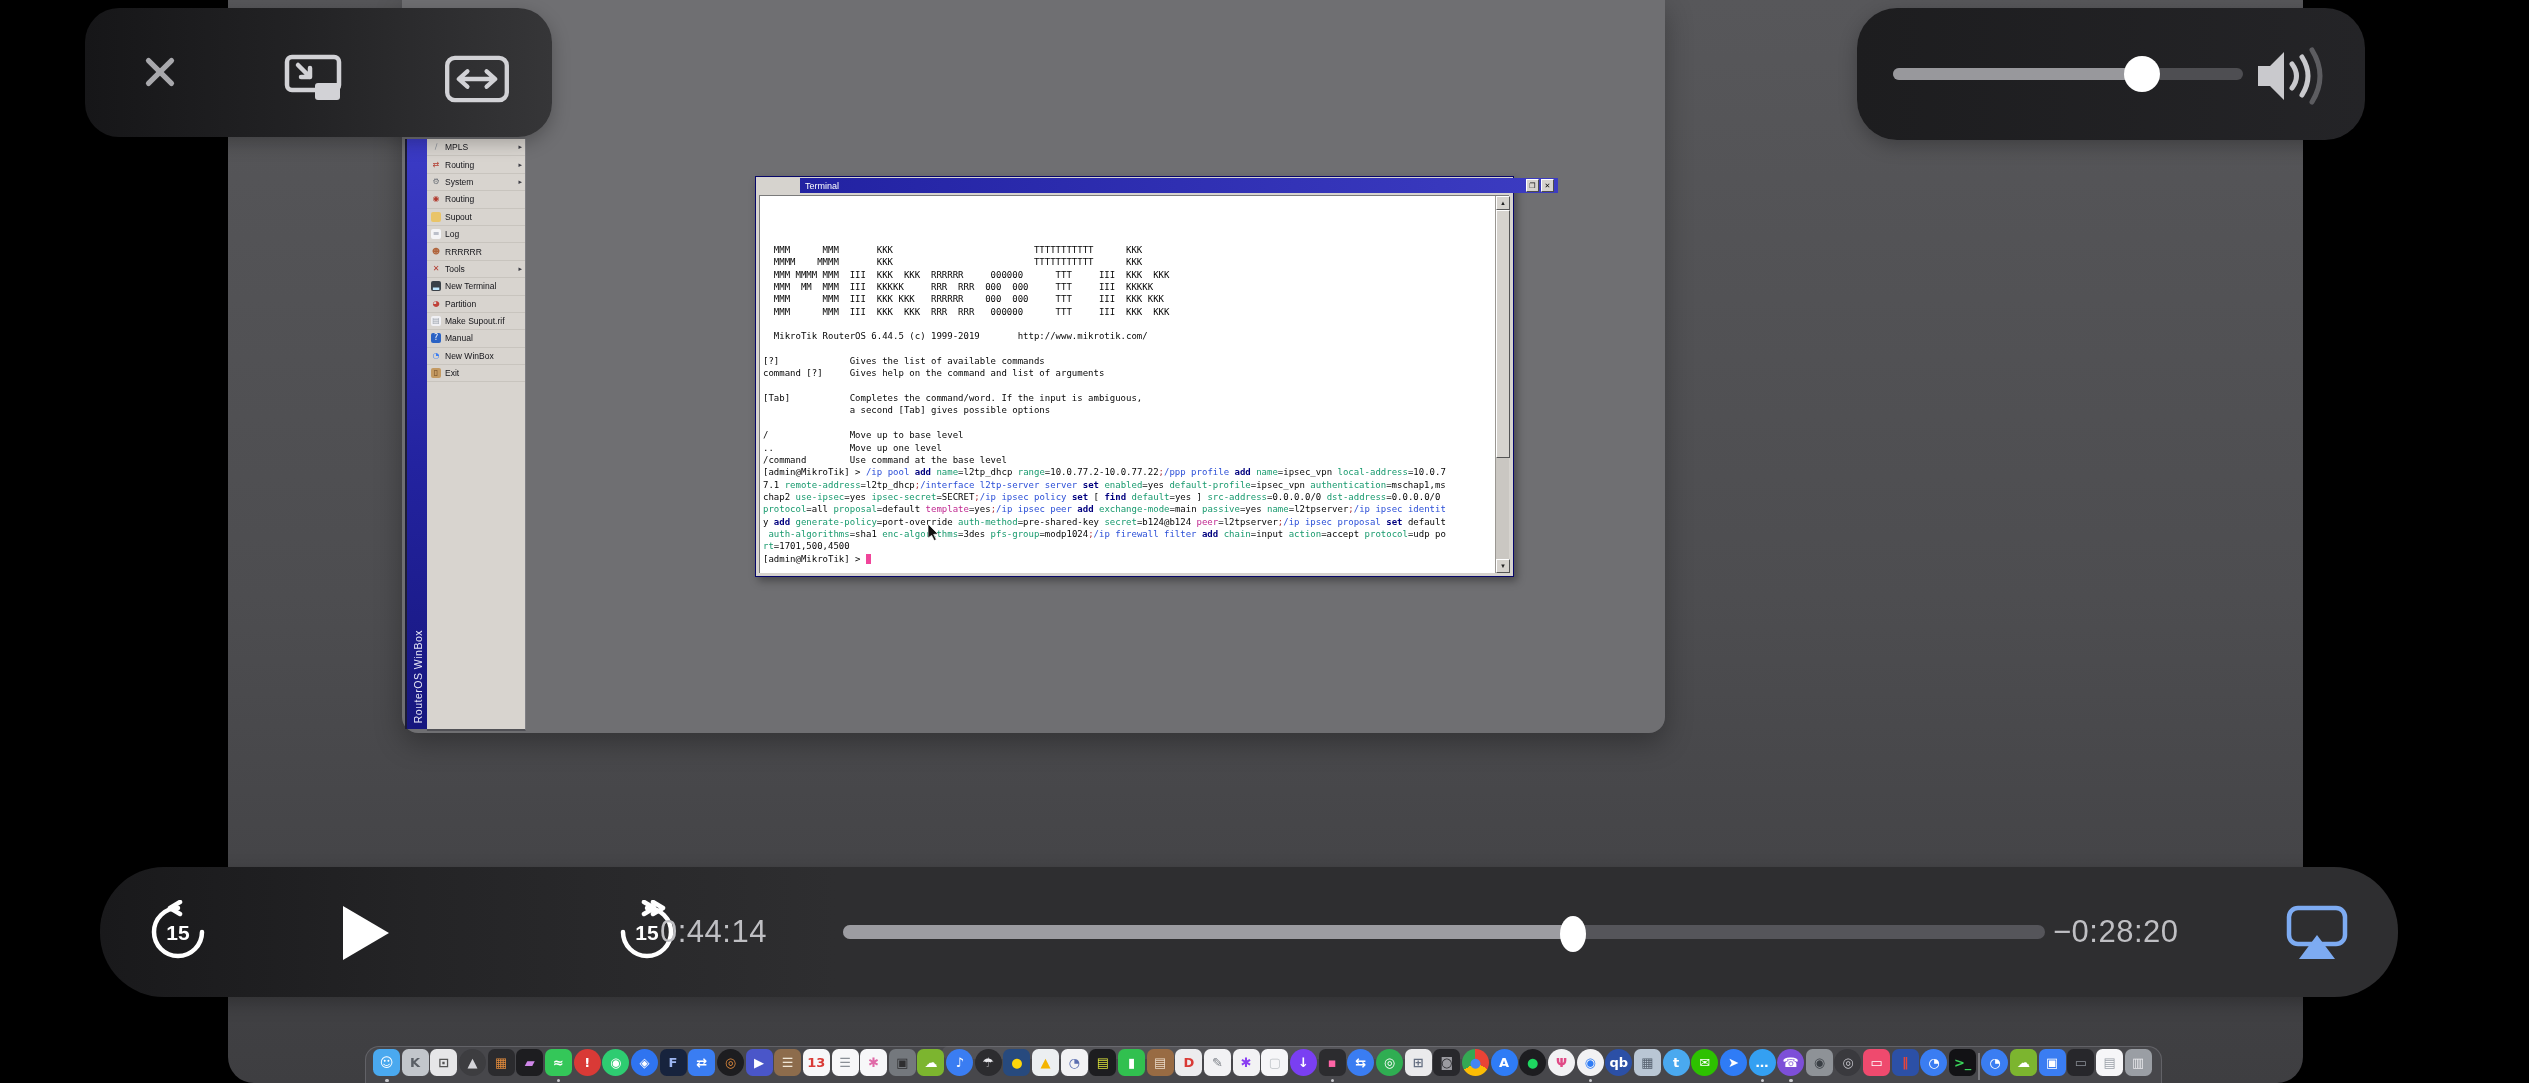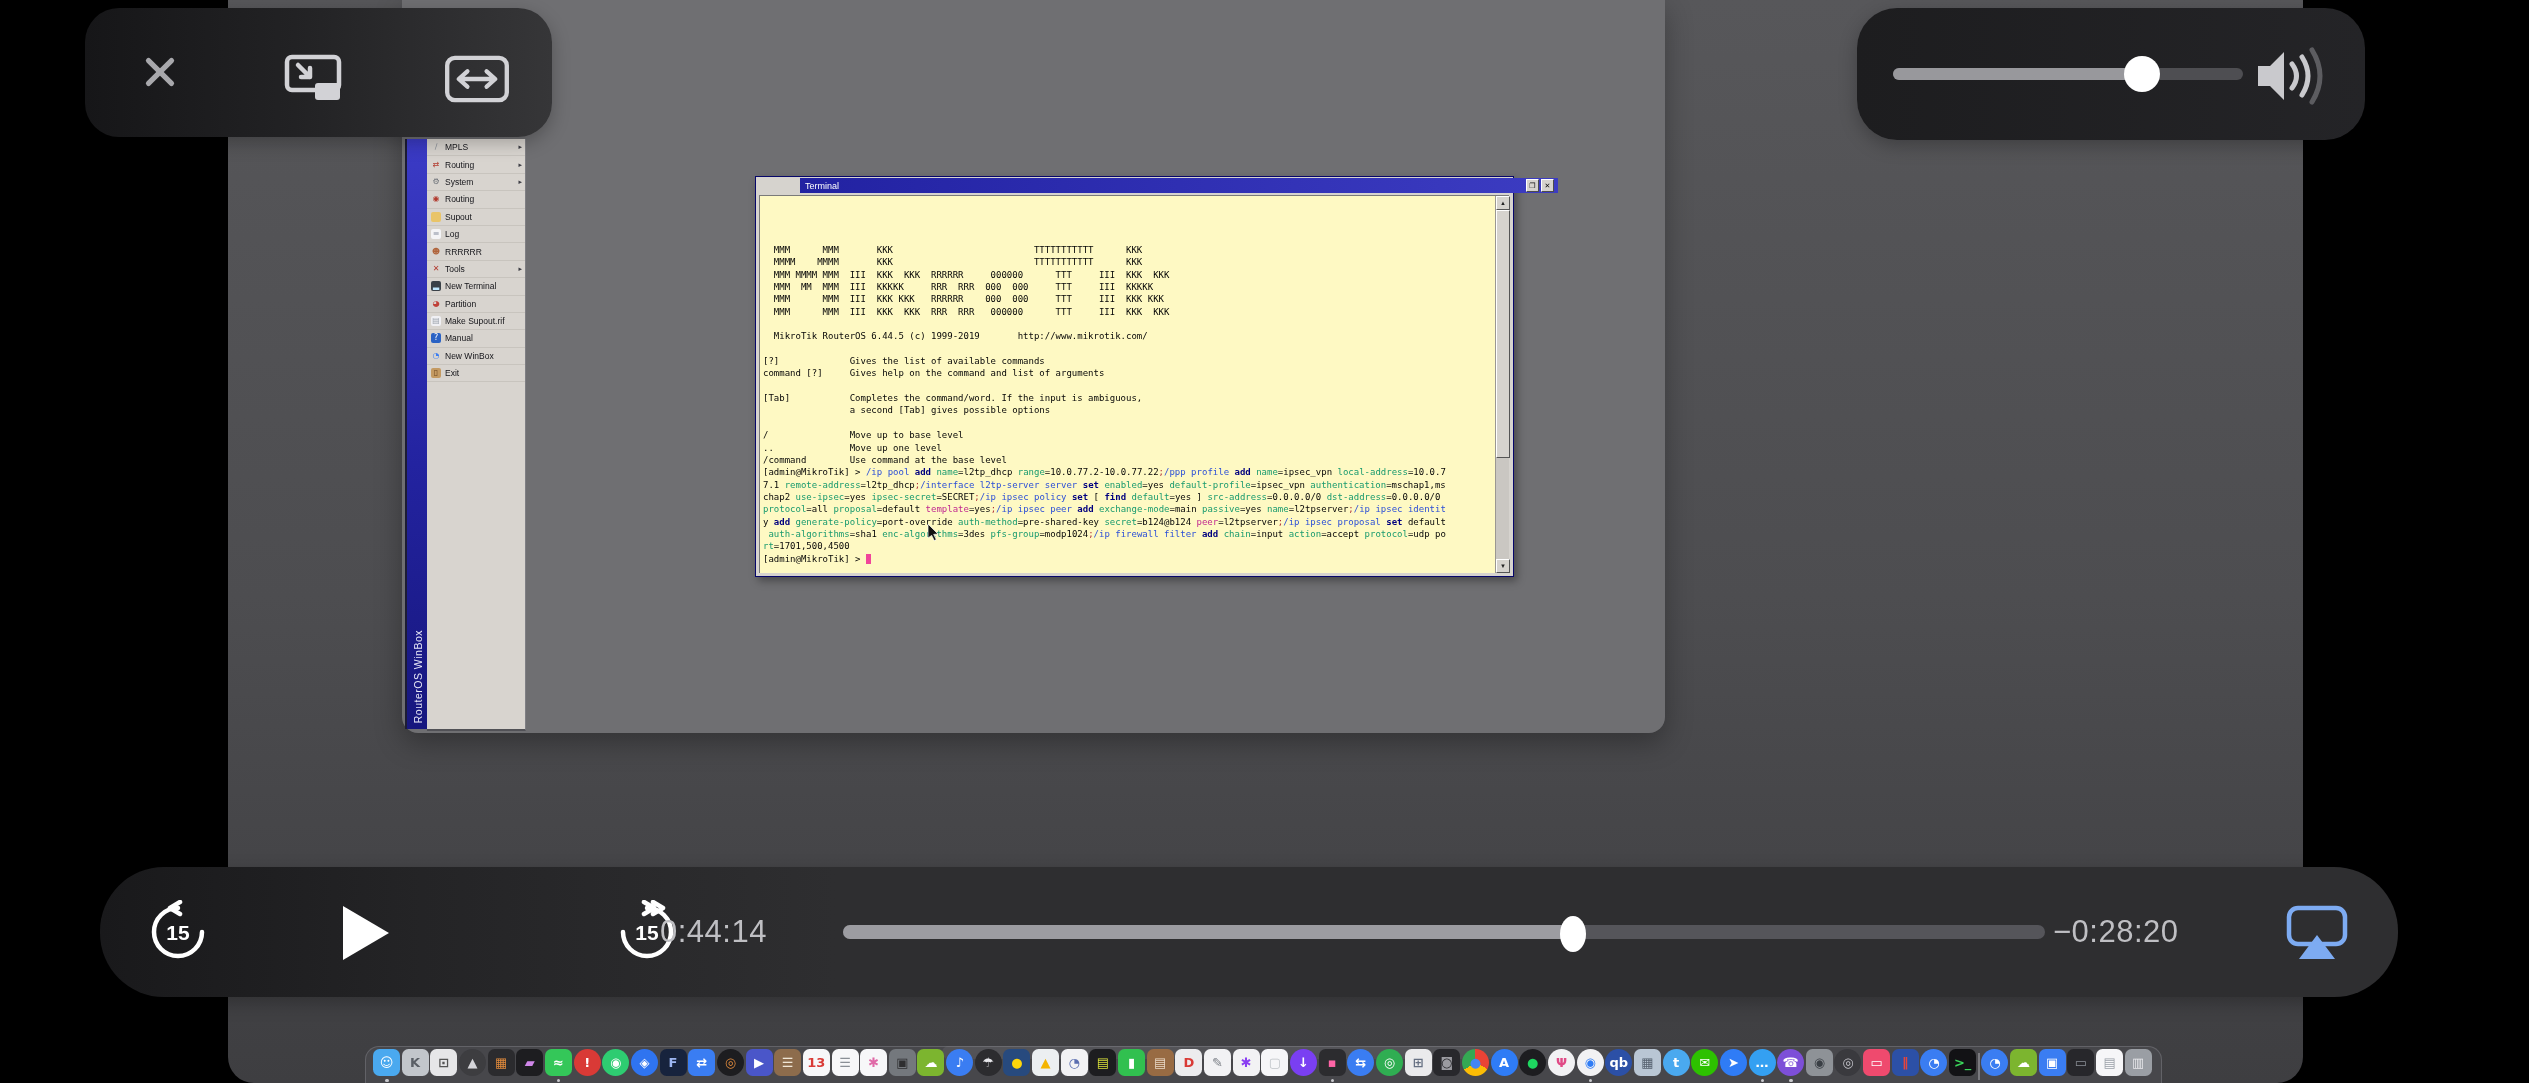--- a/index.html
+++ b/index.html
@@ -34,21 +34,21 @@
   #term{left:755px;top:176px;width:757px;height:399px;background:#d6d3ce;
         border:1px solid #06066a;box-shadow:3px 4px 8px rgba(0,0,0,.35);}
   #term-title{left:1px;top:1px;right:1px;height:15px;display:flex;align-items:center;
               background:linear-gradient(90deg,#2222a2,#3c3cc2);color:#fff;font-size:9px;
               padding-left:5px;position:absolute;width:753px;margin-left:43px;}
   .tbtn{width:11px;height:11px;background:#d6d3ce;border-top:1px solid #fff;border-left:1px solid #fff;
         border-right:1px solid #4c4c4c;border-bottom:1px solid #4c4c4c;margin-right:2px;
         display:flex;align-items:center;justify-content:center;font-size:7px;color:#111;
         font-family:"DejaVu Sans",sans-serif;}
   #term-btns{margin-left:auto;display:flex;padding-right:2px;}
-  #term-body{position:absolute;left:3px;top:18px;width:749px;height:377px;background:#fef9c3;
+  #term-body{position:absolute;left:3px;top:18px;width:749px;height:377px;background:#ffffff;
              border-top:1px solid #7a7a7a;border-left:1px solid #7a7a7a;}
   #term-text{position:absolute;left:3px;top:0;width:730px;height:100%;overflow:hidden;
              font-family:"DejaVu Sans Mono","Liberation Mono",monospace;font-size:9px;
              line-height:12.35px;white-space:pre;color:#060606;padding-top:48px;}
   .t-path{color:#2b4fd7}.t-verb{color:#00007f;font-weight:bold}
   .t-par{color:#189a6e}.t-mag{color:#c02890}.t-sc{color:#b03038}
   #cursor{display:inline-block;width:5.5px;height:10px;background:#f0459a;vertical-align:-2px;}
   #term-scroll{position:absolute;right:0;top:0;width:13px;height:100%;background:#cac7c2;
                border-left:1px solid #9a9792;}
   .sbtn{position:absolute;left:0;width:12px;height:12px;background:#d6d3ce;

